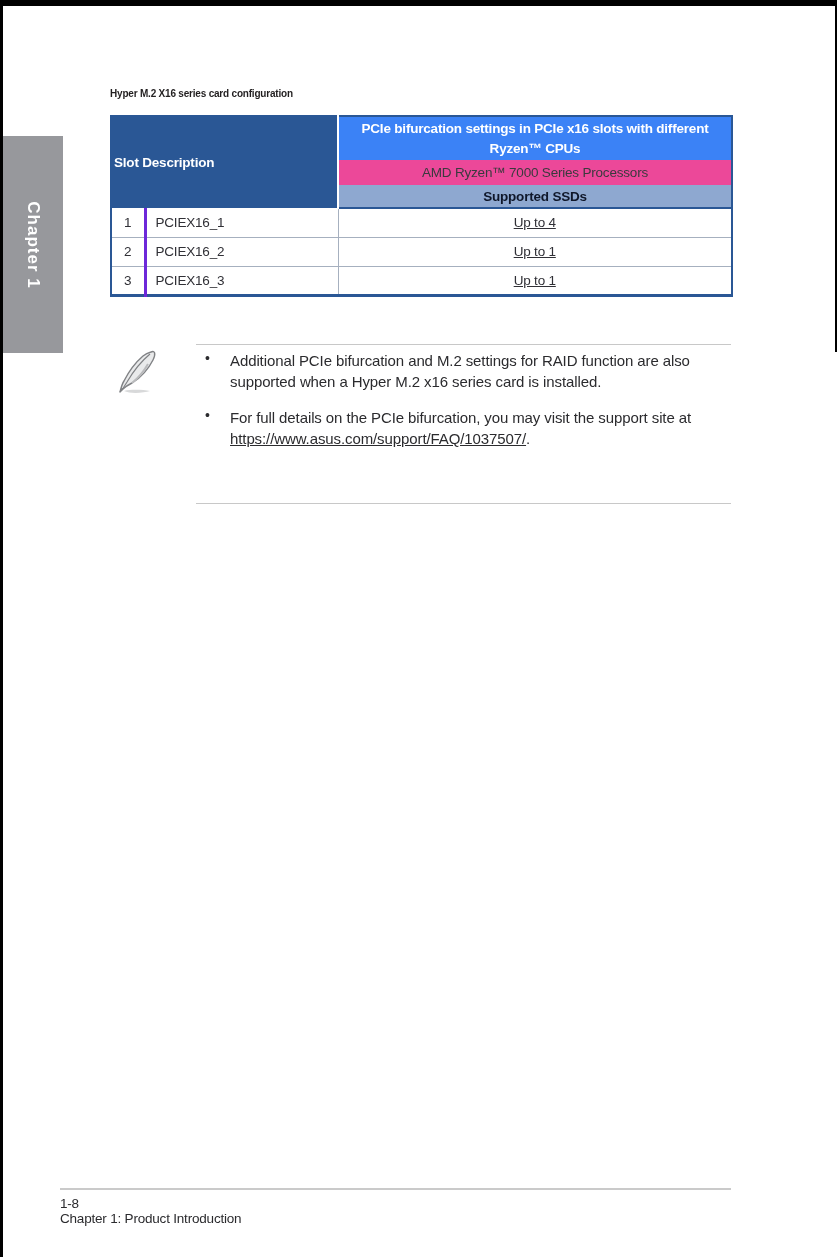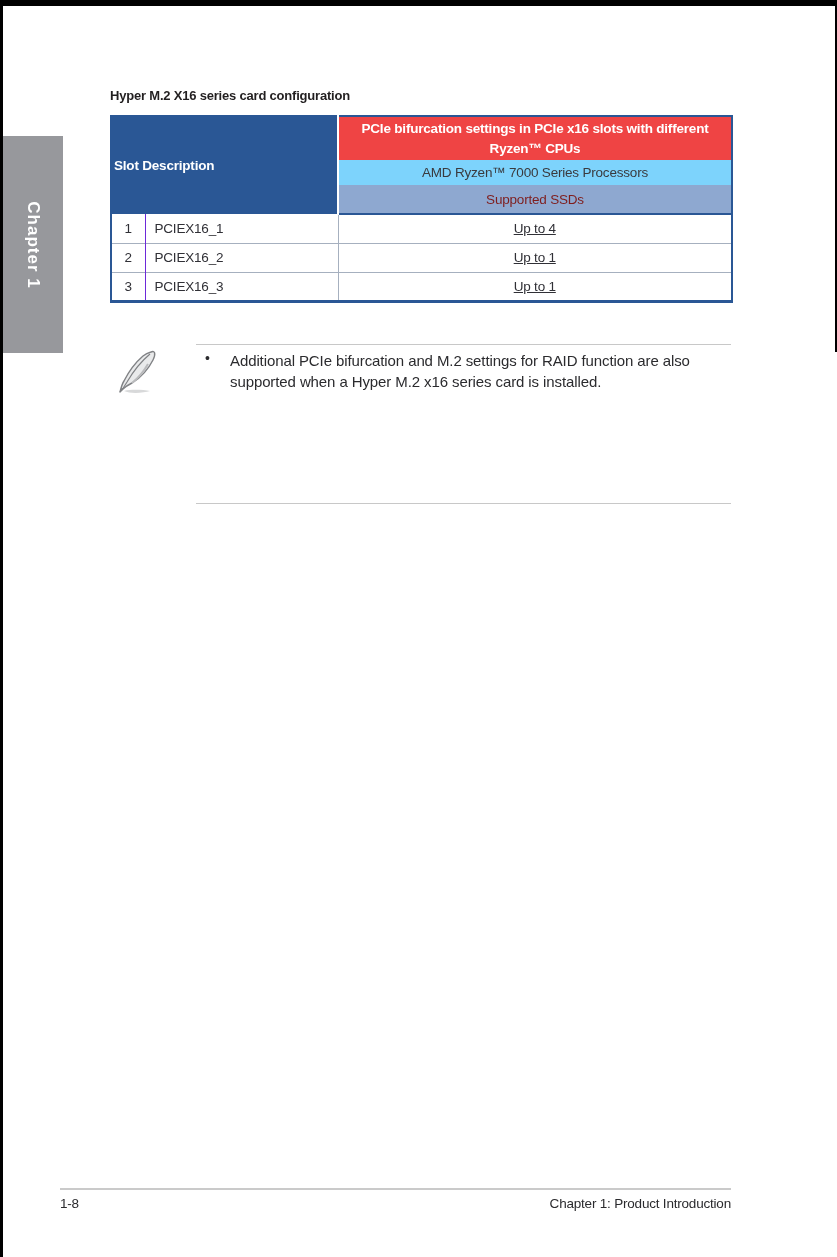--- a/index.html
+++ b/index.html
@@ -22,54 +22,54 @@
   .chapter-tab-text {
     position:absolute; left:50%; top:50%;
     transform:translate(-50%,-50%) rotate(90deg);
     white-space:nowrap; color:#ffffff; font-weight:bold; font-size:17px;
     letter-spacing:1px;
   }
 
   
   .page-title {
     position:absolute; left:110px; top:88px;
-    font-size:13px; font-weight:bold; color:#221f20; letter-spacing:-0.2px;
+    font-size:10px; font-weight:bold; color:#221f20; letter-spacing:-0.2px;
   }
 
   
   .cfg-table-wrap { position:absolute; left:110px; top:115px; }
   table.cfg {
     border-collapse:collapse; table-layout:fixed; width:621px;
     border:2px solid #2a5795; border-bottom-width:3px;
     font-size:13.5px;
   }
   table.cfg col.c-num  { width:34px; }
   table.cfg col.c-slot { width:193px; }
   table.cfg col.c-val  { width:394px; }
   td.hdr-slot {
     background:#2a5795; color:#fff; font-weight:bold; text-align:left;
     padding-left:2px; border-right:2px solid #ffffff; letter-spacing:-0.2px;
   }
   td.hdr-main {
-    background:#ef4444; color:#fff; font-weight:bold; text-align:center;
+    background:#3b82f6; color:#fff; font-weight:bold; text-align:center;
     height:44px; line-height:1.45; letter-spacing:-0.2px;
   }
   td.hdr-main .wrapbox { display:inline-block; max-width:365px; }
   td.hdr-cpu {
-    background:#7dd3fc; color:#3a3a3e; text-align:center; height:25px;
+    background:#ec4899; color:#3a3a3e; text-align:center; height:25px;
     letter-spacing:-0.2px;
   }
   td.hdr-ssd {
-    background:#8ea8d0; color:#7f1d1d; font-weight:normal; text-align:center;
-    height:29px; border-bottom:2px solid #2a5795; letter-spacing:-0.2px;
+    background:#8ea8d0; color:#0f172a; font-weight:bold; text-align:center;
+    height:23px; border-bottom:2px solid #2a5795; letter-spacing:-0.2px;
   }
   tr.data td { background:#ffffff; height:29px; color:#303036; letter-spacing:-0.2px; }
   tr.data + tr.data td { border-top:1px solid #a6b0bf; }
   tr.data td.cell-num  { text-align:center; }
-  tr.data td.cell-slot { text-align:left; padding-left:9px; border-left:1px solid #6d28d9; }
+  tr.data td.cell-slot { text-align:left; padding-left:9px; border-left:3px solid #6d28d9; }
   tr.data td.cell-val  { text-align:center; border-left:1px solid #a6b0bf;text-decoration:underline; }
 
   
   .note-rule-top    { position:absolute; left:196px; top:344px; width:535px; height:1px; background:#c8c8c8; }
   .note-rule-bottom { position:absolute; left:196px; top:503px; width:535px; height:1px; background:#c8c8c8; }
   .note-icon { position:absolute; left:110px; top:346px; }
   .note-list {
     position:absolute; left:196px; top:350px; width:535px;
     list-style:none; font-size:15px; line-height:1.42; color:#2b2b2e;
     letter-spacing:-0.1px;
@@ -78,21 +78,21 @@
   .note-list li::before {
     content:"\2022"; position:absolute; left:9px; top:-1px; font-size:14px; color:#2b2b2e;
   }
   .note-link { color:#2b2b2e; text-decoration:underline; cursor:pointer; }
 
   
   .footer-rule { position:absolute; left:60px; top:1188px; width:671px; height:2px; background:#cacaca; }
   .footer-row  {
     position:absolute; left:60px; top:1196px; width:671px;
     display:flex; justify-content:space-between; align-items:flex-start;
-    font-size:13.5px; color:#2b2b2e; letter-spacing:-0.2px;
+    font-size:13.5px; color:#2b2b2e; letter-spacing:-0.2px;flex-direction:column;
   }
 </style>
 </head>
 <body>
 
 <div class="page">
 
   <div class="edge-top"></div>
   <div class="edge-left"></div>
   <div class="edge-right"></div>
@@ -152,20 +152,23 @@
       <path d="M40 8 C 34 13, 24 24, 17 36 L 12 44" fill="none" stroke="#808285" stroke-width="1.2"></path>
       <path d="M13 43 L 10 46 L 12 42 Z" fill="#808285" stroke="#808285" stroke-width="1"></path>
       <path d="M22 37 C 27 33, 34 25, 38 18" fill="none" stroke="#b9babc" stroke-width="2"></path>
     </svg>
   </div>
 
   <ul class="note-list">
     <li>
       <span>Additional PCIe bifurcation and M.2 settings for RAID function are also supported when a Hyper M.2 x16 series card is installed.</span>
     </li>
+    <li>
+      <span>For full details on the PCIe bifurcation, you may visit the support site at </span><a class="note-link">https://www.asus.com/support/FAQ/1037507/</a><span>.</span>
+    </li>
   </ul>
 
   <div class="footer-rule"></div>
   <div class="footer-row">
     <span>1-8</span>
     <span>Chapter 1: Product Introduction</span>
   </div>
 
 </div>
 

